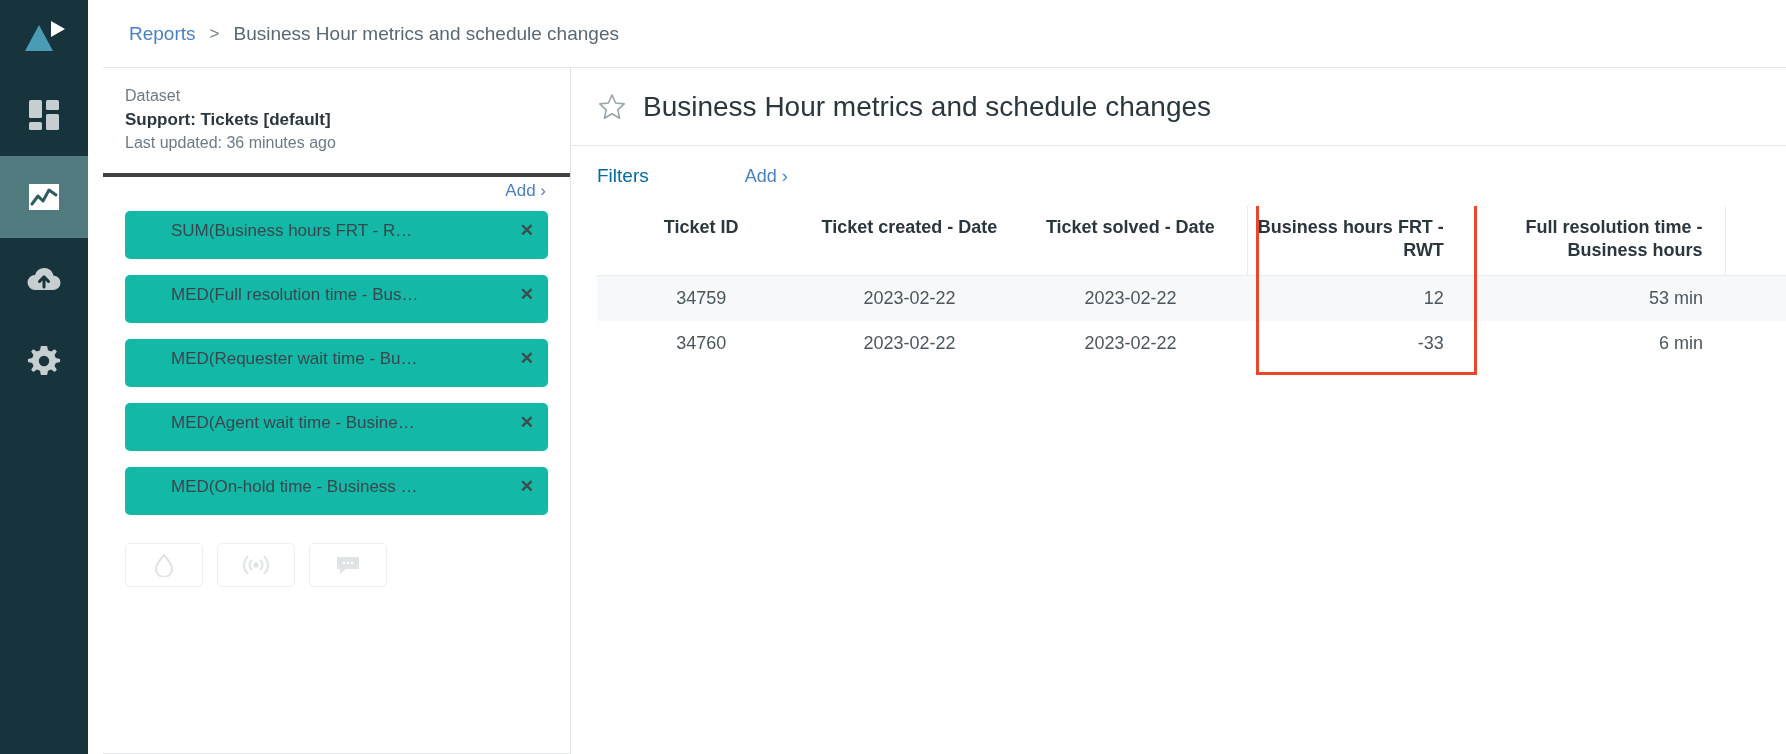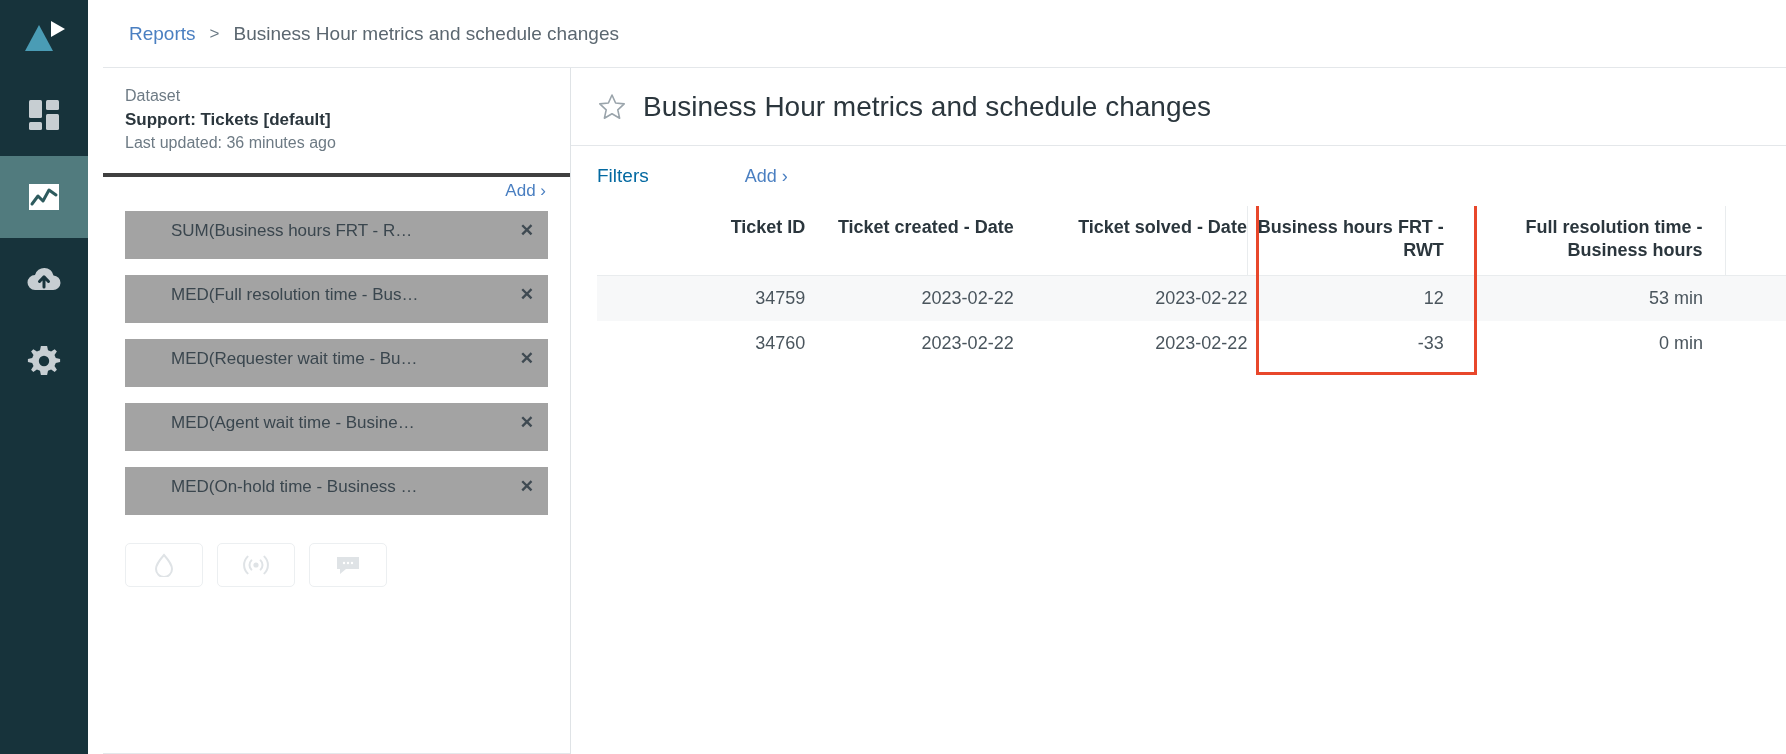--- a/index.html
+++ b/index.html
@@ -66,22 +66,22 @@
   }
   .metrics-title { font-size: 19px; color: #3a464e; }
   .chev { color: #6b7a85; font-size: 17px; cursor: pointer; line-height: 1; }
 
   .add-row { display: flex; justify-content: flex-end; padding: 4px 24px 10px 0; }
   .add-link { color: #4a7fc1; font-size: 17px; cursor: pointer; white-space: nowrap; }
 
   .chips { padding: 0 22px; }
   .chip {
     position: relative;
-    background: #a3a3a3;
-    border-radius: 0;
+    background: #14b8a6;
+    border-radius: 5px;
     height: 48px;
     margin-bottom: 16px;
     display: flex; align-items: center;
     padding: 0 14px 8px 46px;
     cursor: pointer;
   }
   .chip-label {
     font-size: 17px; color: #3a464e;
     white-space: nowrap; overflow: hidden;
     flex: 1;
@@ -131,21 +131,21 @@
     padding: 10px 0 14px 0;
     border-bottom: 1px solid #e9ecee;
     line-height: 1.25;
   }
   tbody td {
     font-size: 18px; color: #4a555d;
     padding: 11px 0;
     line-height: 1.3;
   }
   tbody tr.striped td { background: #f7f8f9; }
-  .col-left  { text-align: right; }
+  .col-left  { text-align: center; }
   .col-right { text-align: right; }
   .cell-pad-r { padding-right: 22px !important; }
   .divider-left { border-left: 1px solid #e9ecee; }
 
   
   .hl-box {
     position: absolute;
     border: 3px solid #e8472b;
     pointer-events: none;
     z-index: 5;
@@ -312,21 +312,21 @@
                 <td class="col-left">2023-02-22</td>
                 <td class="col-right cell-pad-r">12</td>
                 <td class="col-right cell-pad-r">53 min</td>
                 <td></td>
               </tr>
               <tr>
                 <td class="col-left">34760</td>
                 <td class="col-left">2023-02-22</td>
                 <td class="col-left">2023-02-22</td>
                 <td class="col-right cell-pad-r">-33</td>
-                <td class="col-right cell-pad-r">0 min</td>
+                <td class="col-right cell-pad-r">6 min</td>
                 <td></td>
               </tr>
             </tbody>
           </table>
 
           <div class="hl-box" id="hlbox" style="left: 684.578px; top: -18px; width: 221.234px; height: 186.781px; border-color: rgb(232, 71, 43);"></div>
         </div>
 
       </section>
     </div>

